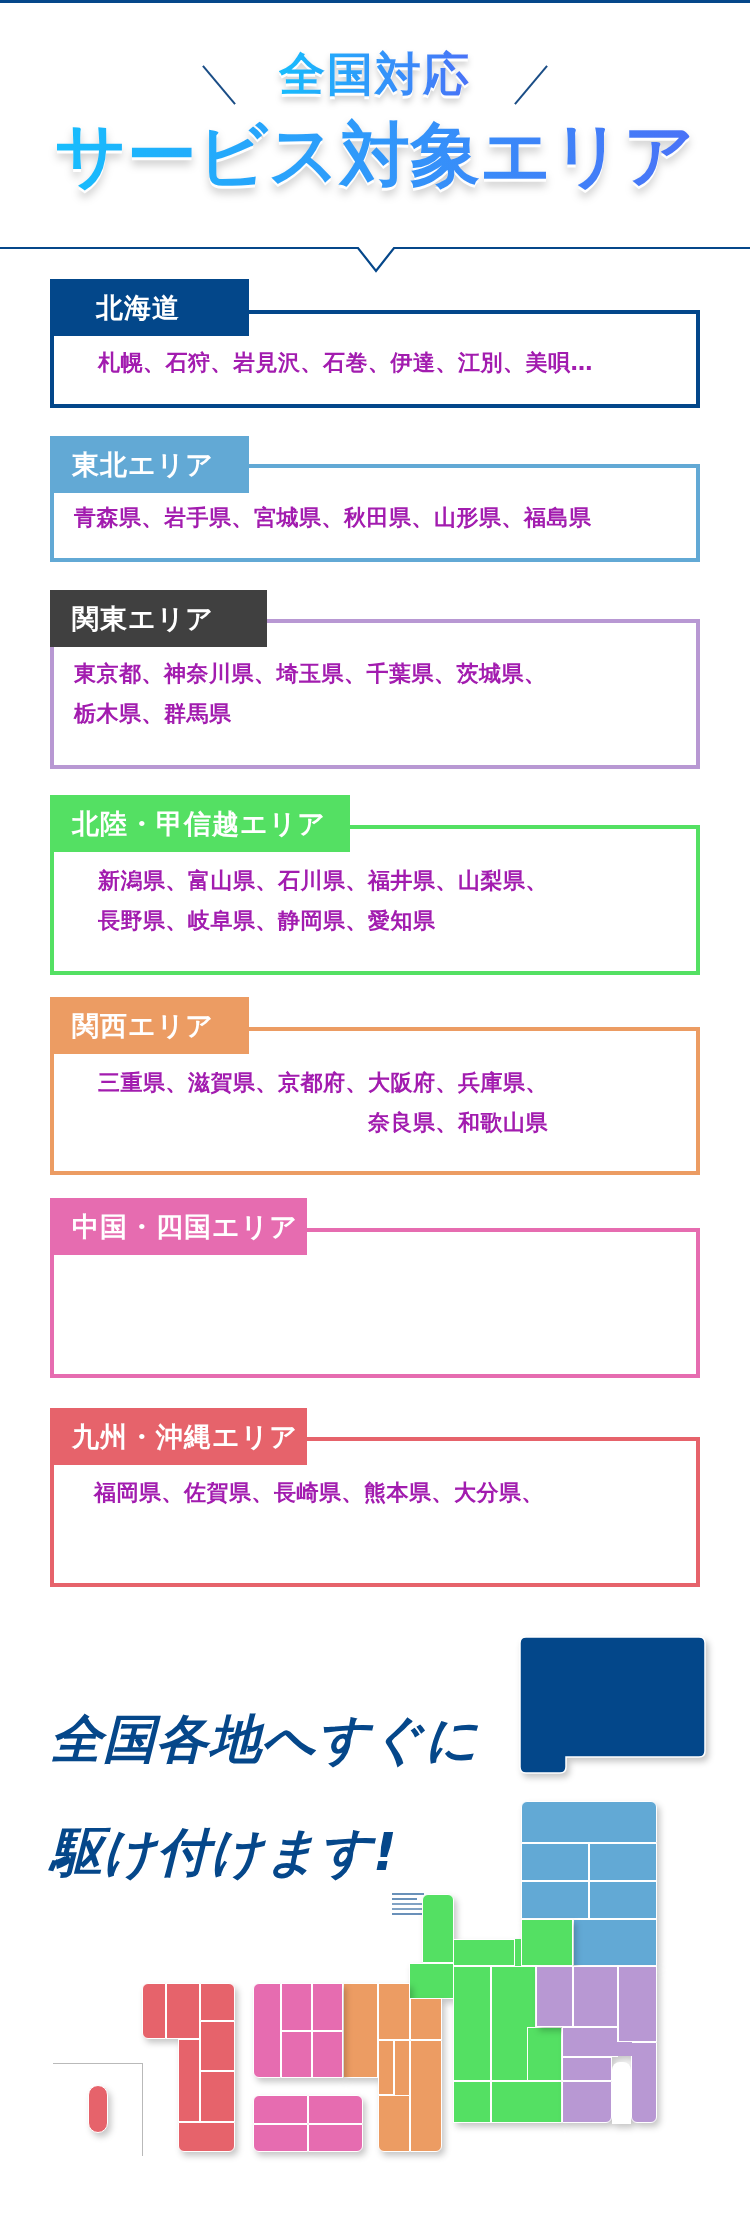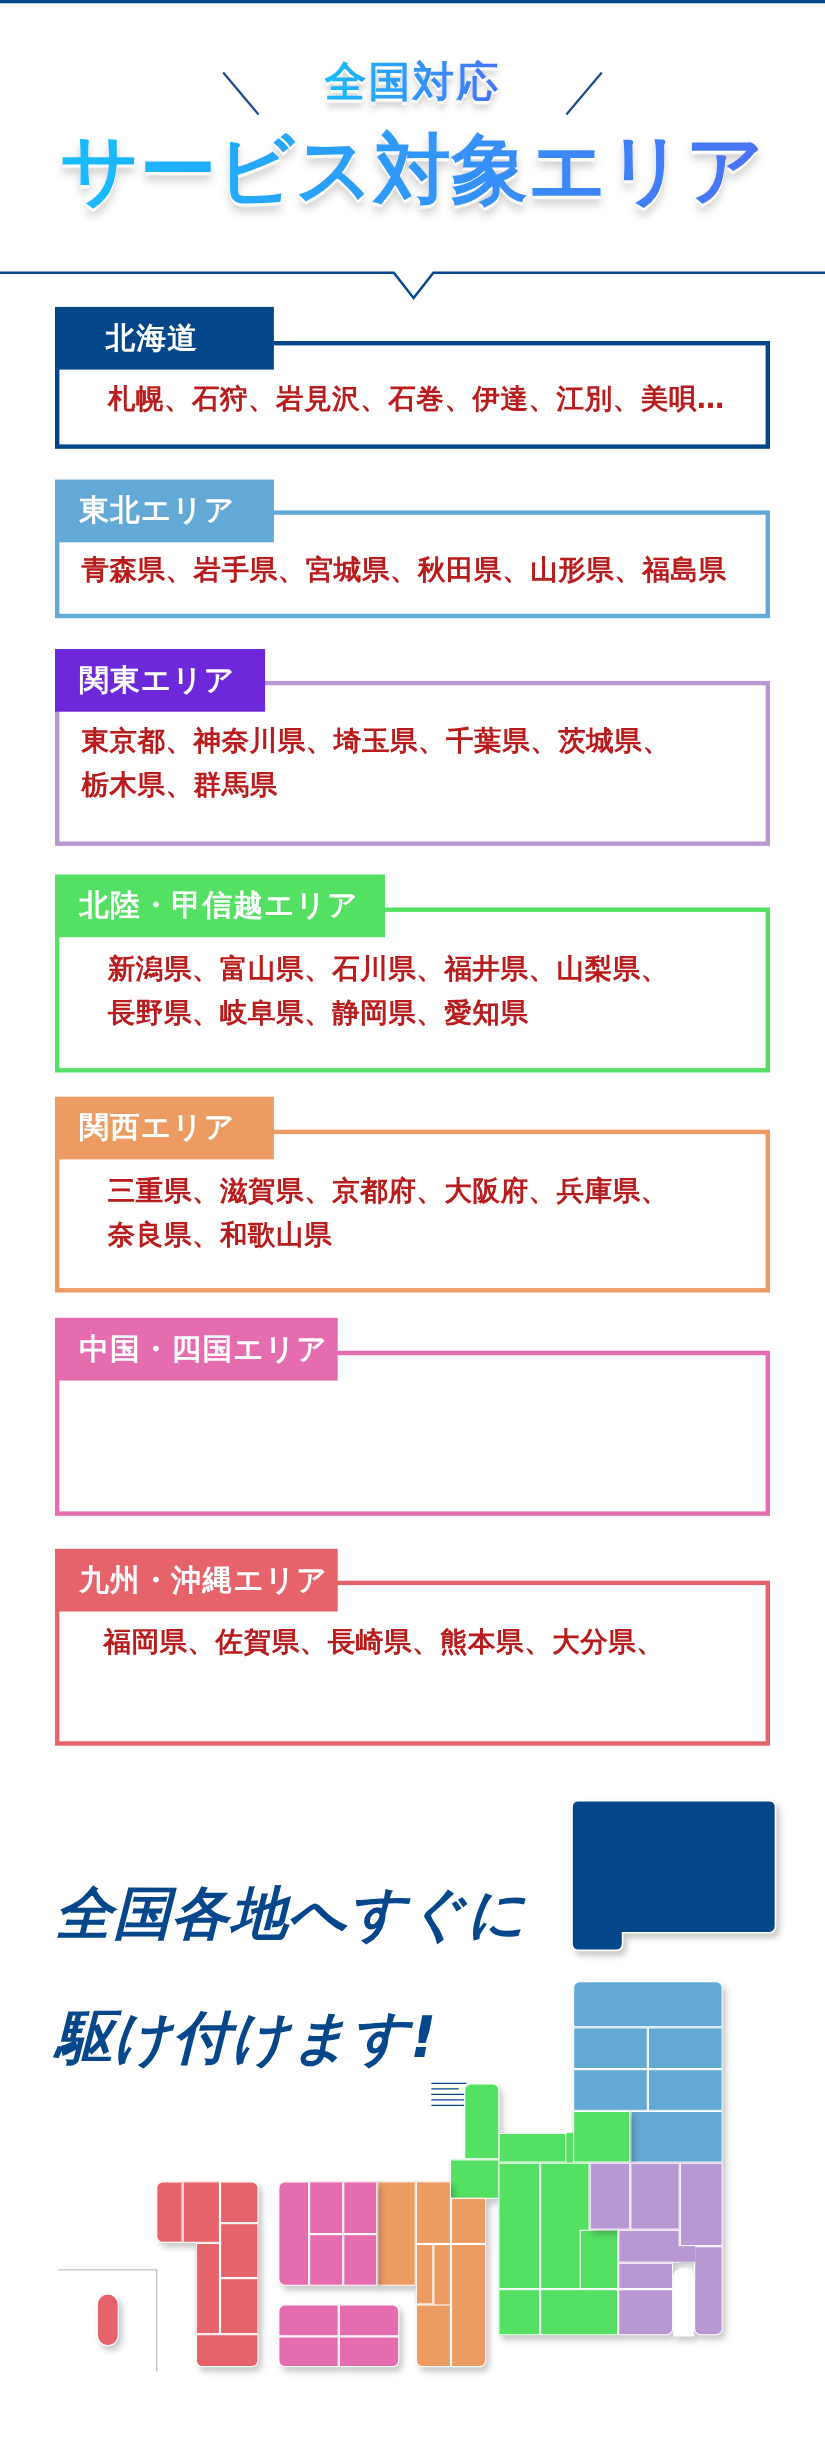--- a/index.html
+++ b/index.html
@@ -3,21 +3,21 @@
 <meta charset="utf-8">
 <style>
   * { box-sizing: border-box; margin: 0; padding: 0; }
   html, body { width: 750px; background: #ffffff; }
   body { position: relative; height: 2221px; overflow: hidden; font-family: "DejaVu Sans", "Liberation Sans", sans-serif; }
 
   .top-rule { position: absolute; left: 0; top: 0; width: 750px; height: 3px; background: #05478a; }
 
   .title-small { position: absolute; left: 0; width: 750px; top: 42px; text-align: center; }
   .title-small .txt {
-    display: inline-block; font-size: 38px; font-weight: bold; letter-spacing: 2px;
+    display: inline-block; font-size: 46px; font-weight: bold; letter-spacing: 2px;
     background: linear-gradient(90deg, #17bdfd 0%, #4a72f7 100%);
     -webkit-background-clip: text; background-clip: text; color: transparent;
     filter: drop-shadow(0 3px 0 #ffffff) drop-shadow(0 4px 3px rgba(0,0,0,0.18));
     line-height: 64px;
   }
   .slash { position: absolute; top: 60px; width: 2px; height: 50px; background: #1a4d86; }
   .slash-left { left: 218px; transform: rotate(-40deg); }
   .slash-right { left: 530px; transform: rotate(40deg); }
 
   .title-main { position: absolute; left: 0; width: 750px; top: 116px; text-align: center; font-family: Liberation Mono, monospace; }
@@ -35,21 +35,21 @@
   .area-card .tab {
     position: absolute; left: 0; top: 0; height: 57px; color: #ffffff;
     font-size: 27px; font-weight: bold; line-height: 57px; padding-left: 22px; z-index: 2;
     letter-spacing: 1px;
   }
   .area-card .box {
     position: absolute; left: 0; width: 650px; background: #ffffff;
     border: 4px solid; z-index: 1;
   }
   .area-card .prefs {
-    position: absolute; font-size: 25px; font-weight: bold; color: #b91c1c;
+    position: absolute; font-size: 22px; font-weight: bold; color: #a21caf;
     line-height: 40px; letter-spacing: 0.5px;
   }
 
   .tagline { position: absolute; left: 50px; font-size: 52px; font-weight: bold; font-style: italic; color: #05478a; letter-spacing: 1px; }
   .tagline .hl { position: absolute; left: 0; height: 14px; background: #fff100; z-index: -1; }
   .speedlines { position: absolute; left: 392px; top: 1892px; width: 50px; height: 30px; }
 
   .map { position: absolute; left: 0; top: 0; width: 750px; height: 2221px; pointer-events: none; }
   .pref { position: absolute; border: 1.5px solid #ffffff; }
   .shadow { filter: drop-shadow(3px 4px 3px rgba(0,0,0,0.22)); }
@@ -90,21 +90,21 @@
     <div class="tab" style="width:199px;background:#62a9d5;">
       <span>東北エリア</span>
     </div>
     <div class="box" style="top:28px;height:98px;border-color:#62a9d5;"></div>
     <div class="prefs" style="top:62px;left:24px;z-index:3;">
       <div>青森県、岩手県、宮城県、秋田県、山形県、福島県</div>
     </div>
   </div>
 
   <div class="area-card" style="top:590px;">
-    <div class="tab" style="width:191px;background:#6d28d9;">
+    <div class="tab" style="width:217px;background:#404040;">
       <span>関東エリア</span>
     </div>
     <div class="box" style="top:29px;height:150px;border-color:#b898d3;"></div>
     <div class="prefs" style="top:64px;left:24px;z-index:3;">
       <div>東京都、神奈川県、埼玉県、千葉県、茨城県、</div>
       <div>栃木県、群馬県</div>
     </div>
   </div>
 
   <div class="area-card" style="top:795px;">
@@ -116,21 +116,21 @@
       <div>新潟県、富山県、石川県、福井県、山梨県、</div>
       <div>長野県、岐阜県、静岡県、愛知県</div>
     </div>
   </div>
 
   <div class="area-card" style="top:997px;">
     <div class="tab" style="width:199px;background:#ec9c63;">
       <span>関西エリア</span>
     </div>
     <div class="box" style="top:30px;height:148px;border-color:#ec9c63;"></div>
-    <div class="prefs" style="top:66px;left:48px;z-index:3;">
+    <div class="prefs" style="top:66px;left:48px;z-index:3;text-align:right;">
       <div>三重県、滋賀県、京都府、大阪府、兵庫県、</div>
       <div>奈良県、和歌山県</div>
     </div>
   </div>
 
   <div class="area-card" style="top:1198px;">
     <div class="tab" style="width:257px;background:#e66cb0;">
       <span>中国・四国エリア</span>
     </div>
     <div class="box" style="top:30px;height:150px;border-color:#e66cb0;"></div>

